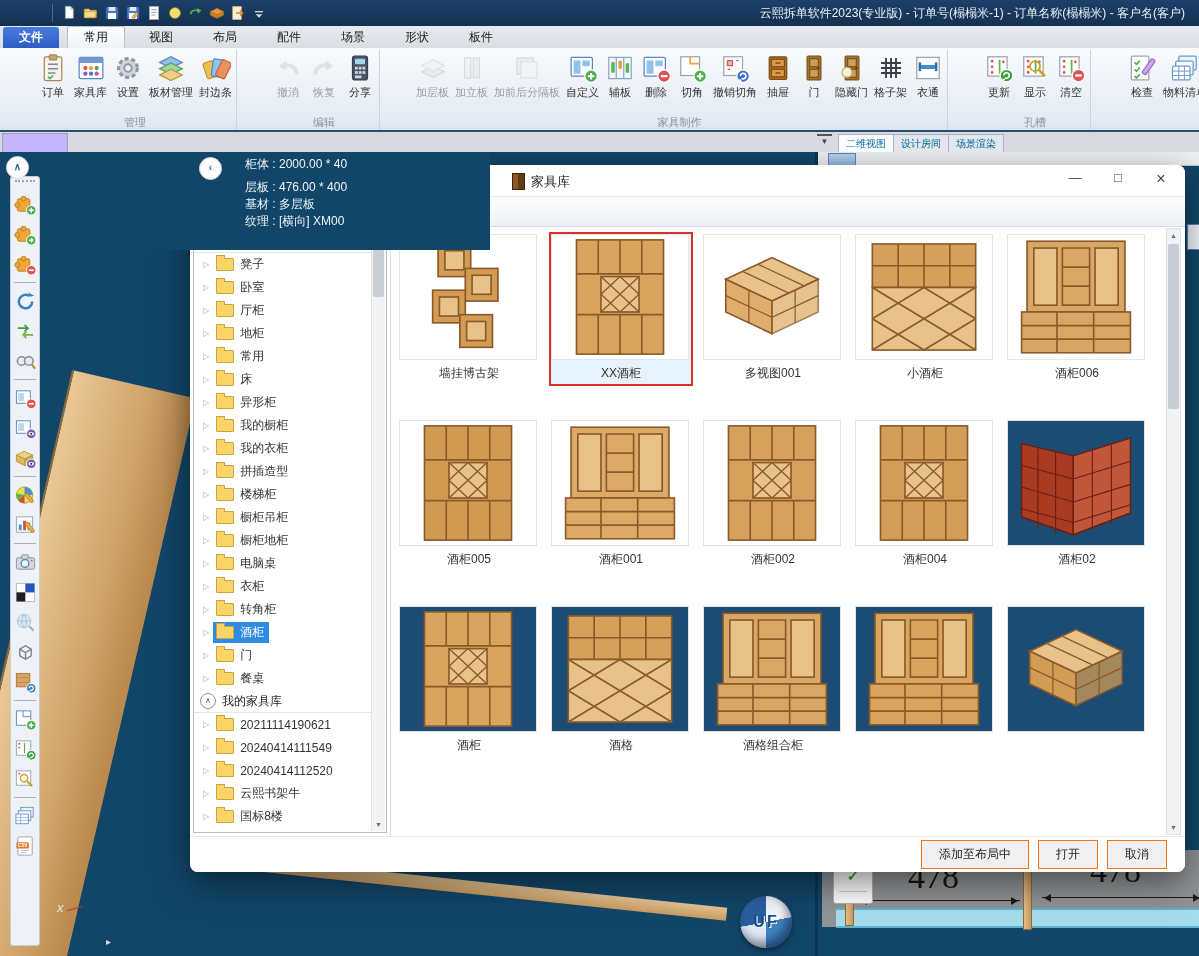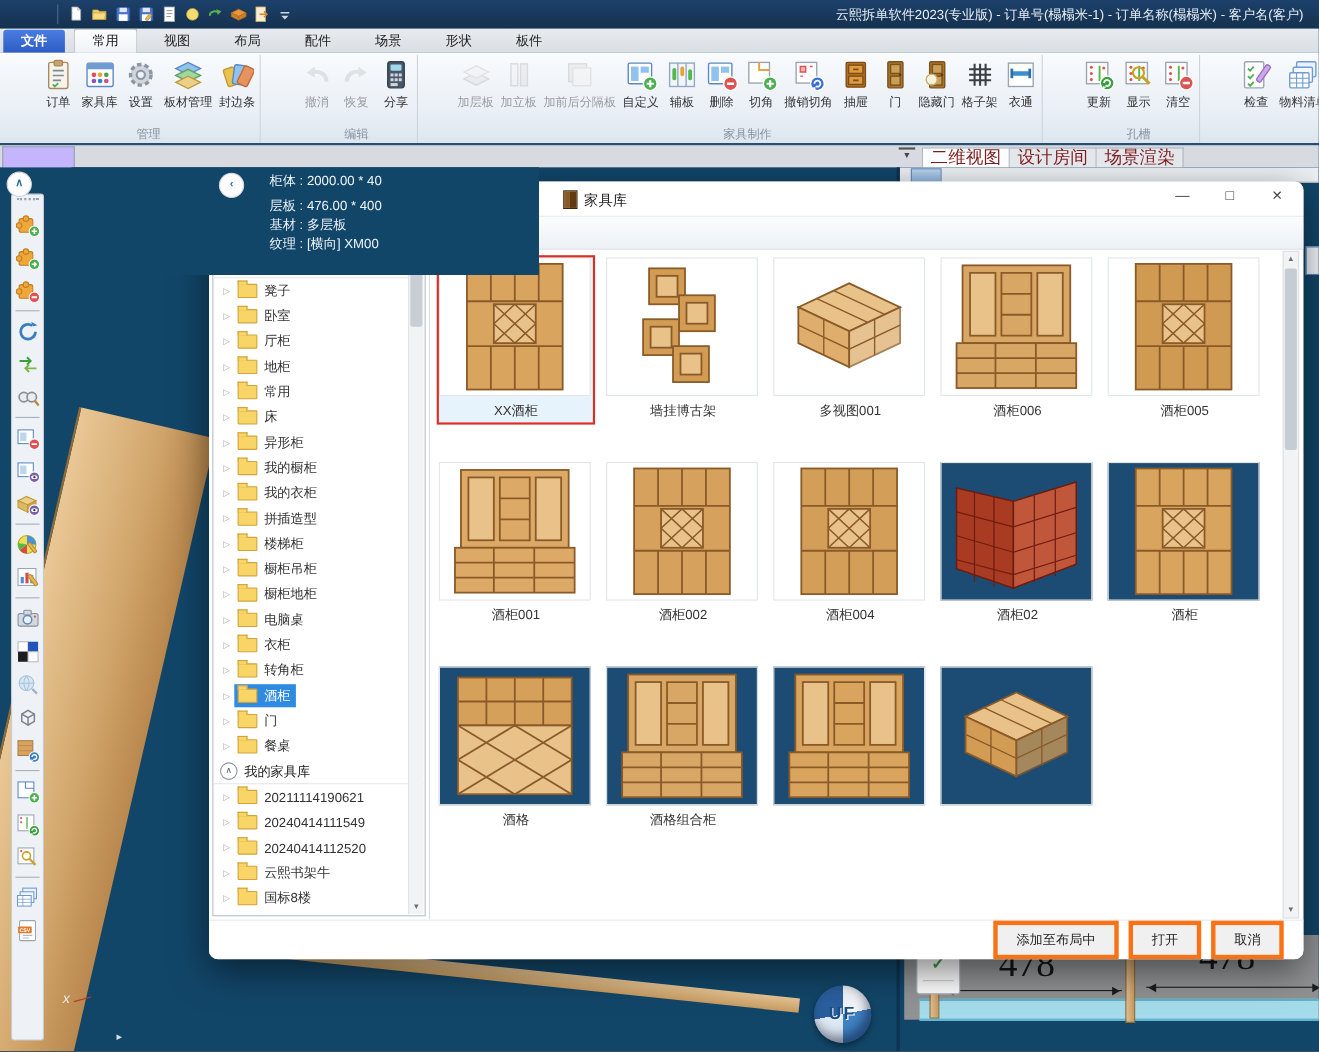--- a/index.html
+++ b/index.html
@@ -30,21 +30,21 @@
   .rbtn span{font-size:11px;color:#333;white-space:nowrap;margin-top:2px;}
   .rbtn.disabled{opacity:.45;filter:grayscale(.8);}
   .rglabel{text-align:center;font-size:11px;color:#8a93a0;height:15px;line-height:14px;}
   
   .viewbar{position:absolute;left:0;top:132px;width:1199px;height:20px;background:#d7dbe1;border-bottom:1px solid #b9c0c8;}
   .vtab3d{position:absolute;left:2px;top:1px;height:18px;line-height:18px;padding:16px 8px;font-size:12px;color:#222;
     background:#c4b5fd;border:1px solid #9aa3ad;border-bottom:none;}
   .vright{position:absolute;left:815px;top:0;height:20px;display:flex;align-items:center;}
   .vdrop{width:15px;height:14px;margin:0 6px 0 2px;color:#444;font-size:8px;text-align:center;line-height:12px;border-top:2px solid #555;}
   .vtabs{display:flex;height:18px;margin-top:2px;}
-  .vtab{height:18px;line-height:18px;padding:0 7px;font-size:16px;color:#7f1d1d;border:1px solid #aab2bb;border-left:none;background:#e3e7ec;}
+  .vtab{height:18px;line-height:18px;padding:0 7px;font-size:10px;color:#0369a1;border:1px solid #aab2bb;border-left:none;background:#e3e7ec;}
   .vtab:first-child{border-left:1px solid #aab2bb;background:#fbfcfd;}
   
   .workspace{position:absolute;left:0;top:152px;width:1199px;height:804px;overflow:hidden;}
   .view3d{position:absolute;left:0;top:0;width:815px;height:804px;background:#124669;overflow:hidden;}
   .plank{position:absolute;left:72px;top:218px;width:125px;height:640px;
     background:linear-gradient(90deg,#e9c795,#d3a86e 55%,#b9884e);border-left:2px solid #8f6a38;transform:rotate(13deg);transform-origin:top left;z-index:1;}
   .plank2{position:absolute;left:198px;top:728px;width:530px;height:13px;
     background:linear-gradient(#e9c795,#c79c63);transform:rotate(6deg);z-index:1;}
   .sidebar{position:absolute;left:10px;top:24px;width:30px;height:770px;z-index:2;
     background:#eef1f5;border:1px solid #c6cdd4;border-radius:3px;box-sizing:border-box;
@@ -118,21 +118,21 @@
   .gcard.sel{outline:2px solid #d93025;background:#e6f2fc;}
   .gimg{width:138px;height:126px;border:1px solid #e2e5e9;background:#fff;box-sizing:border-box;}
   .gimg.dark{background:#1c4b73;}
   .gimg svg{width:100%;height:100%;}
   .gcap{height:17px;margin-top:5px;text-align:center;font-size:12px;color:#333;white-space:nowrap;}
   .gsb{position:absolute;right:4px;top:2px;height:607px;width:15px;background:#f2f3f5;border:1px solid #dde0e4;box-sizing:border-box;}
   .gsb .ar{position:absolute;left:0;width:13px;height:13px;font-size:7px;color:#6a7077;text-align:center;line-height:13px;}
   .gsb .thumb{position:absolute;left:1px;top:15px;width:11px;height:165px;background:#c6ccd3;border-radius:2px;}
   .dlg-footer{position:absolute;left:0;bottom:0;width:100%;height:36px;background:#fff;border-top:1px solid #e6e9ec;
     display:flex;justify-content:flex-end;align-items:center;gap:9px;padding-right:18px;box-sizing:border-box;}
-  .dbtn{height:27px;padding:0 17px;background:#f0f0f0;border:4px solid #f97316;font-size:12px;color:#222;display:flex;align-items:center;}
+  .dbtn{height:27px;padding:0 17px;background:#f0f0f0;border:1px solid #f97316;font-size:12px;color:#222;display:flex;align-items:center;}
   svg{display:block;}
 </style>
 </head>
 <body>
 
 <svg width="0" height="0" style="position:absolute">
   <symbol id="shp-cabinet" viewBox="0 0 100 90">
     <g stroke="var(--st,#8a5a28)" stroke-width="1.2">
       <rect x="18" y="3" width="64" height="84" fill="currentColor"></rect>
       <rect x="36" y="30" width="28" height="26" fill="var(--wl,#e8c289)"></rect>
@@ -1012,43 +1012,51 @@
                 <span class="tlabel">国标8楼</span>
               </span>
             </div>
             <div class="vsb">
               <span class="ar" style="top:0;">▲</span>
               <div class="thumb" style="top:14px;height:52px;"></div>
               <span class="ar" style="bottom:0;">▼</span>
             </div>
           </div>
         <div class="grid" id="grid">
+            <div class="gcard">
+              <div class="gimg" style="color: rgb(210, 156, 85);">
+                <svg viewBox="0 0 100 90">
+                  <use href="#shp-boxes"></use>
+                </svg>
+              </div>
+              <div class="gcap">墙挂博古架</div>
+            </div>
             <div class="gcard sel">
               <div class="gimg" style="color: rgb(216, 164, 94);">
                 <svg viewBox="0 0 100 90">
                   <use href="#shp-cabinet"></use>
                 </svg>
               </div>
               <div class="gcap">XX酒柜</div>
             </div>
             <div class="gcard">
-              <div class="gimg" style="color: rgb(210, 156, 85);">
-                <svg viewBox="0 0 100 90">
-                  <use href="#shp-boxes"></use>
-                </svg>
-              </div>
-              <div class="gcap">墙挂博古架</div>
-            </div>
-            <div class="gcard">
               <div class="gimg" style="color: rgb(223, 174, 109);">
                 <svg viewBox="0 0 100 90">
                   <use href="#shp-chest"></use>
                 </svg>
               </div>
               <div class="gcap">多视图001</div>
+            </div>
+            <div class="gcard">
+              <div class="gimg" style="color: rgb(212, 160, 90);">
+                <svg viewBox="0 0 100 90">
+                  <use href="#shp-rack"></use>
+                </svg>
+              </div>
+              <div class="gcap">小酒柜</div>
             </div>
             <div class="gcard">
               <div class="gimg" style="color: rgb(217, 167, 101);">
                 <svg viewBox="0 0 100 90">
                   <use href="#shp-hutch"></use>
                 </svg>
               </div>
               <div class="gcap">酒柜006</div>
             </div>
             <div class="gcard">

